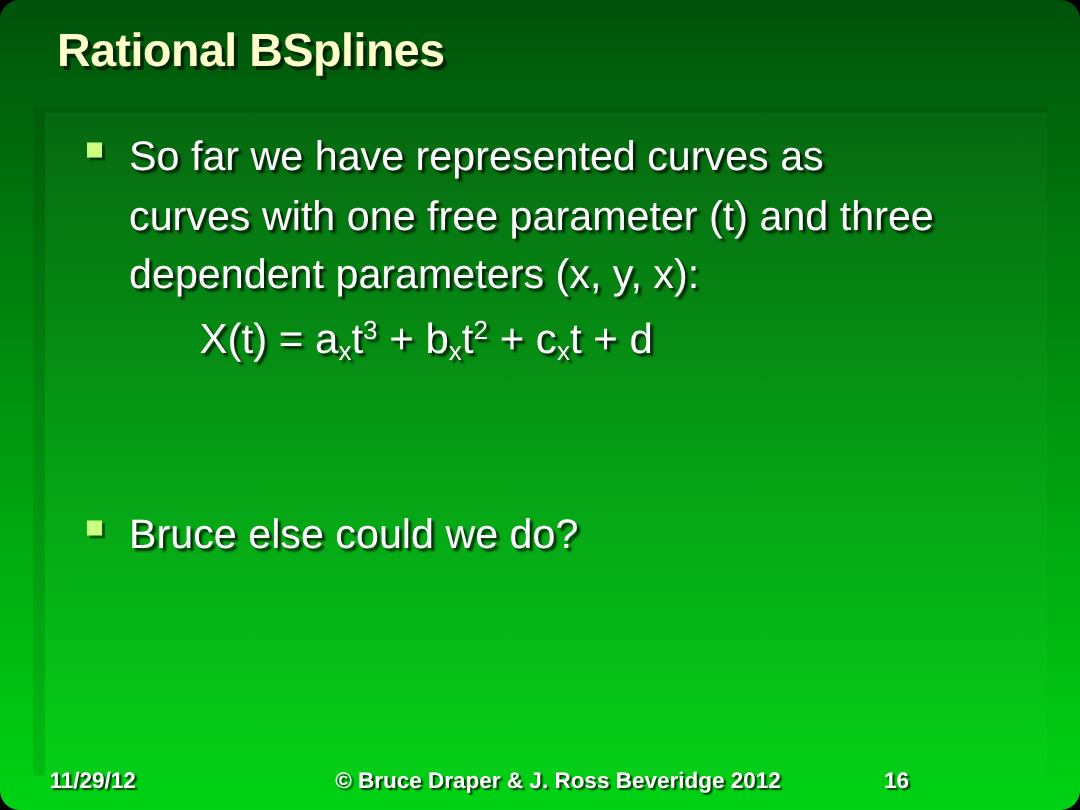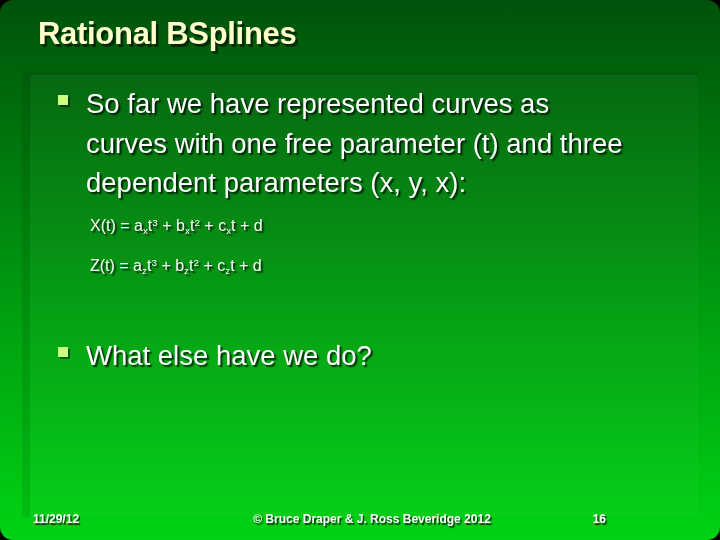--- a/index.html
+++ b/index.html
@@ -92,43 +92,44 @@
   }
 
   
   .equations {
     position: absolute;
     left: 90px;
     top: 206px;
   }
   .equation {
     color: #ffffff;
-    font-size: 16px;
+    font-size: 28px;
     line-height: 40px;
     text-shadow: 2px 2px 1.5px rgba(0, 0, 0, 0.75);
     white-space: nowrap;
+    margin-left: 43px;
   }
   .equation sub {
     font-size: 0.62em;
     vertical-align: -0.28em;
     line-height: 0;
   }
   .equation sup {
     font-size: 0.62em;
     vertical-align: 0.52em;
     line-height: 0;
   }
 
   
   .footer-date,
   .footer-copyright,
   .footer-slidenum {
     position: absolute;
     color: #ffffff;
-    font-size: 12px;
+    font-size: 15px;
     font-weight: bold;
     text-shadow: 1.5px 1.5px 1px rgba(0, 0, 0, 0.7);
     white-space: nowrap;
   }
   .footer-date { left: 33px; top: 512px; }
   .footer-copyright { left: 0; width: 720px; top: 512px; text-align: center; padding-left: 12px; }
   .footer-slidenum { left: 0; width: 648px; top: 512px; text-align: right; padding-right: 42px; box-sizing: border-box; }
 </style>
 </head>
 <body>
@@ -143,28 +144,25 @@
 
     <div class="bullet-row b1">
       <span class="bullet-marker"></span>
       <span class="bullet-text">So far we have represented curves as curves with one free parameter (t) and three dependent parameters (x, y, x):</span>
     </div>
 
     <div class="equations">
       <div class="equation">
         <span>X(t) = a</span><sub>x</sub><span>t</span><sup>3</sup><span> + b</span><sub>x</sub><span>t</span><sup>2</sup><span> + c</span><sub>x</sub><span>t + d</span>
       </div>
-      <div class="equation">
-        <span>Z(t) = a</span><sub>z</sub><span>t</span><sup>3</sup><span> + b</span><sub>z</sub><span>t</span><sup>2</sup><span> + c</span><sub>z</sub><span>t + d</span>
-      </div>
     </div>
 
     <div class="bullet-row b2">
       <span class="bullet-marker"></span>
-      <span class="bullet-text">What else have we do?</span>
+      <span class="bullet-text">Bruce else could we do?</span>
     </div>
 
   </div>
 
   <div class="footer-date">11/29/12</div>
 
   <div class="footer-copyright">© Bruce Draper &amp; J. Ross Beveridge 2012</div>
 
   <div class="footer-slidenum">16</div>
 

